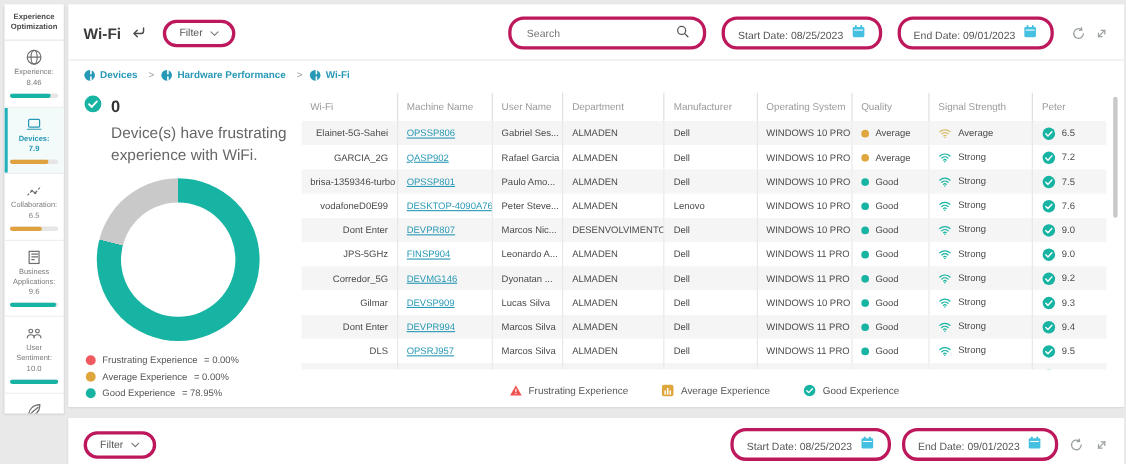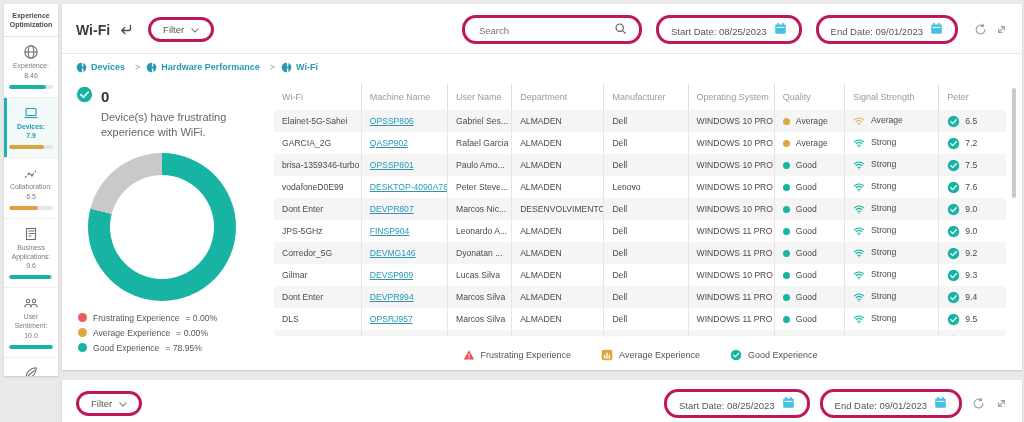--- a/index.html
+++ b/index.html
@@ -32,36 +32,36 @@
         font-family:"Liberation Sans",sans-serif;background:transparent;}
   .hdr-icons{display:flex;align-items:center;gap:8px;margin-left:2px;}
   .breadcrumb{display:flex;align-items:center;padding:8px 14px 6px;font-size:9px;font-weight:bold;color:#2798b5;}
   .crumb{display:inline-flex;align-items:flex-start;gap:4px;cursor:pointer;}
   .crumb-sep{color:#999;font-weight:normal;margin:0 6px;}
 
   
   .summary{position:absolute;left:14px;top:82px;width:200px;}
   .summary-head{display:flex;align-items:center;gap:8px;}
   .summary-count{font-size:15px;font-weight:bold;color:#333;}
-  .summary-desc{margin:3px 0 0 25px;font-size:11px;color:#666;line-height:1.4;width:172px;}
+  .summary-desc{margin:3px 0 0 25px;font-size:14px;color:#666;line-height:1.4;width:172px;}
   .donut{position:relative;width:148px;height:148px;border-radius:50%;margin:12px 0 0 12px;}
   .donut::after{content:"";position:absolute;left:22px;top:22px;width:104px;height:104px;border-radius:50%;background:#fff;}
   .donut-legend{margin:12px 0 0 2px;}
   .dl-item{display:flex;align-items:center;gap:6px;margin-bottom:5px;font-size:8.6px;color:#555;}
   .dl-dot{width:9px;height:9px;border-radius:50%;flex:0 0 auto;}
 
   
   .table-wrap{position:absolute;left:212px;top:80px;right:16px;height:252px;overflow:hidden;}
   table{width:100%;border-collapse:collapse;table-layout:fixed;}
   th{height:26px;padding:0 8px;font-size:9px;font-weight:normal;color:#9a9a9a;text-align:left;
      white-space:nowrap;overflow:hidden;border-left:1px solid #ddd;}
   th:first-child{border-left:none;}
   td{height:22px;padding:0 8px;font-size:8.6px;color:#4a4a4a;white-space:nowrap;overflow:hidden;
      border-left:1px solid #e6e6e6;}
-  td:first-child{border-left:none;}
+  td:first-child{border-left:none;text-align:right;}
   tbody tr:nth-child(odd){background:#f5f5f5;}
   .machine-link{color:#2798b5;font-weight:normal;text-decoration:underline;cursor:pointer;}
   .q-dot{display:inline-block;width:7px;height:7px;border-radius:50%;margin-right:6px;vertical-align:middle;}
   .wifi-ic{display:inline-flex;vertical-align:middle;margin-right:6px;}
   .score-badge{display:inline-flex;vertical-align:middle;margin-right:5px;}
   .scorebar{position:absolute;right:6px;top:84px;width:4px;height:110px;background:#c9c9c9;border-radius:2px;cursor:pointer;}
   .table-legend{position:absolute;left:212px;right:16px;bottom:9px;display:flex;justify-content:center;gap:30px;}
   .tl-item{display:flex;align-items:center;gap:6px;font-size:9px;color:#555;}
 
   

